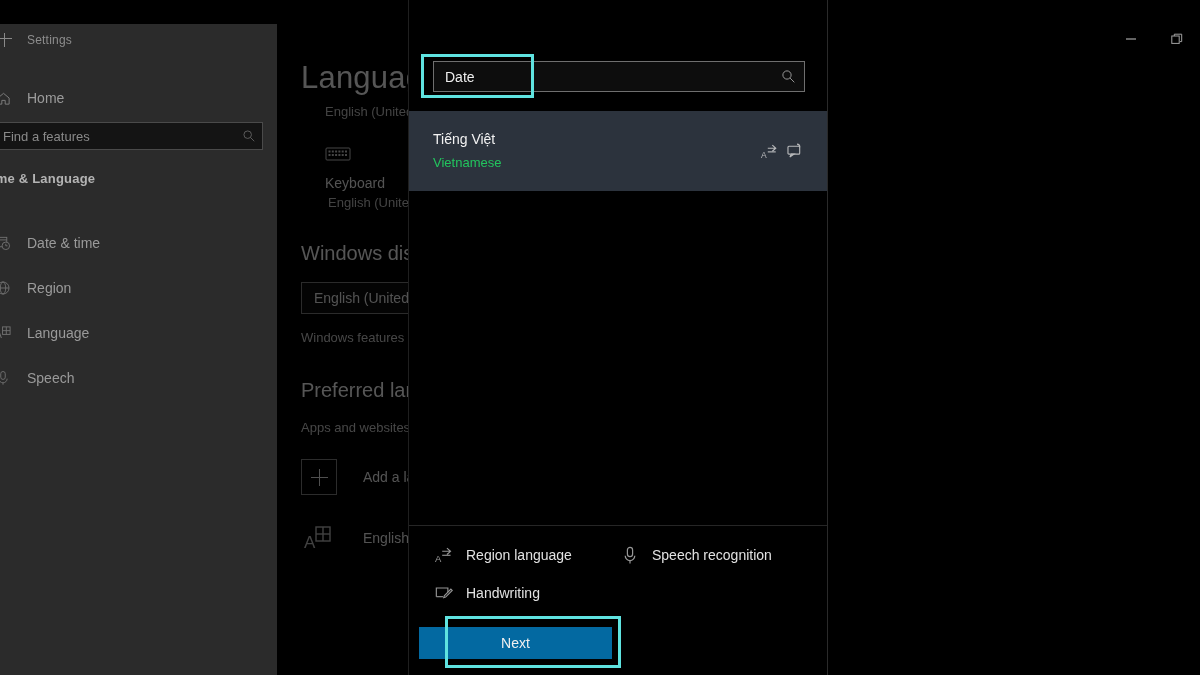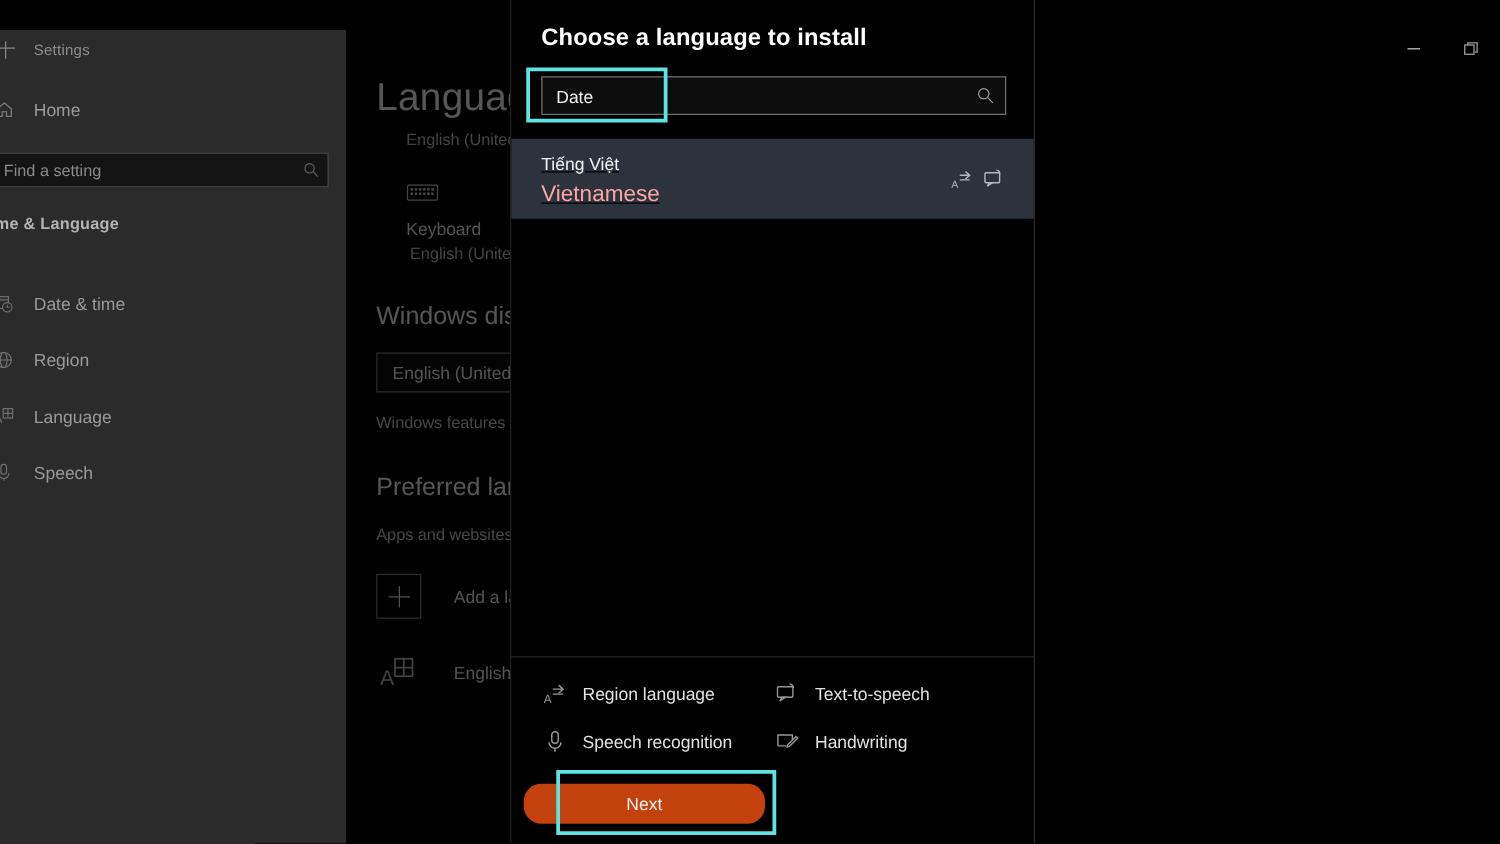--- a/index.html
+++ b/index.html
@@ -68,21 +68,21 @@
     color: #8d8d8d;
     margin-left: 11px;
     letter-spacing: .2px;
   }
 
   .home-row {
     position: absolute;
     left: 0; top: 56px;
     width: 277px; height: 26px;
     display: flex;
-    align-items: flex-start;
+    align-items: flex-end;
   }
   .nav-ico {
     width: 22px;
     display: flex;
     justify-content: center;
     align-items: center;
     opacity: .62;
     flex: 0 0 auto;
   }
   .home-row .nav-label {
@@ -307,36 +307,35 @@
     color: #efefef;
   }
   .dlg-search .ds-ico { opacity: .75; }
 
   .result-list {
     position: absolute;
     left: 0; top: 111px;
     width: 418px;
   }
   .result-row {
-    height: 64px;
+    height: 80px;
     background: #2c333d;
     display: flex;
     align-items: center;
     padding: 0 22px 0 24px;
-    text-decoration: underline;
   }
   .result-texts { flex: 1; }
   .result-native {
     font-size: 14px;
     color: #f2f2f2;
     line-height: 19px;
   }
   .result-english {
-    font-size: 18px;
-    color: #fca5a5;
+    font-size: 13px;
+    color: #22c55e;
     line-height: 18px;
     margin-top: 5px;
   }
   .result-icons {
     display: flex;
     align-items: center;
     gap: 9px;
     opacity: .82;
   }
 
@@ -371,27 +370,26 @@
   .dlg-buttons {
     position: absolute;
     left: 0; top: 627px;
     width: 418px;
     display: flex;
     padding-left: 10px;
     gap: 7px;
   }
   .dlg-btn {
     width: 193px; height: 32px;
-    background: #c2410c;
+    background: #0369a1;
     display: flex;
     align-items: center;
     justify-content: center;
     font-size: 14px;
     color: #f0f0f0;
-    border-radius: 14px;
   }
 
   
   .anno {
     position: absolute;
     border: 3px solid #5fe3e0;
     pointer-events: none;
   }
   .anno.search-box { left: 421px; top: 54px;  width: 113px; height: 44px; }
   .anno.next-box   { left: 445px; top: 616px; width: 176px; height: 52px; }
@@ -415,21 +413,21 @@
       <div class="home-row">
         <span class="nav-ico">
           <svg width="15" height="15" viewBox="0 0 16 16">
               <path d="M2 7.5L8 2.5l6 5V14H9.8v-4H6.2v4H2z" fill="none" stroke="#b4b4b4" stroke-width="1"></path>
             </svg>
         </span>
         <span class="nav-label">Home</span>
       </div>
 
       <div class="find-setting">
-        <span class="fs-text">Find a setting</span>
+        <span class="fs-text">Find a features</span>
         <span class="fs-ico">
           <svg width="14" height="14" viewBox="0 0 16 16">
               <circle cx="6.5" cy="6.5" r="4.3" fill="none" stroke="#9a9a9a" stroke-width="1"></circle>
               <line x1="9.8" y1="9.8" x2="14" y2="14" stroke="#9a9a9a" stroke-width="1"></line>
             </svg>
         </span>
       </div>
 
       <div class="nav-group-title">ime &amp; Language</div>
 
@@ -552,21 +550,20 @@
               <path d="M3.3 3V1.2h7.4v7.4H8.9" fill="none" stroke="#d8d8d8" stroke-width="1"></path>
             </svg>
         </div>
       </div>
 
     </div>
   </div>
 
   <div class="dialog">
 
-    <div class="dialog-title">Choose a language to install</div>
 
     <div class="dlg-search">
       <span class="ds-val">Date</span>
       <span class="ds-ico">
         <svg width="15" height="15" viewBox="0 0 16 16">
             <circle cx="6.4" cy="6.4" r="4.4" fill="none" stroke="#cfcfcf" stroke-width="1"></circle>
             <line x1="9.7" y1="9.7" x2="14.2" y2="14.2" stroke="#cfcfcf" stroke-width="1"></line>
           </svg>
       </span>
     </div>
@@ -602,30 +599,20 @@
         <span class="legend-ico">
           <svg width="18" height="18" viewBox="0 0 19 19">
               <text x="0" y="17" font-family="Liberation Sans, sans-serif" font-size="10" fill="#d6d6d6">A</text>
               <path d="M7.6 5.6h8.8M12.6 2.2l3.8 3.4-3.8 3.4" fill="none" stroke="#d6d6d6" stroke-width="1.2"></path>
               <path d="M7.6 9.8h8.8" stroke="#d6d6d6" stroke-width="1.2"></path>
             </svg>
         </span>
         <span class="legend-text">Region language</span>
       </div>
 
-      <div class="legend-item">
-        <span class="legend-ico">
-          <svg width="19" height="18" viewBox="0 0 20 19">
-              <rect x="1" y="3.6" width="13" height="8.8" rx="1" fill="none" stroke="#d6d6d6" stroke-width="1.2"></rect>
-              <path d="M4.8 12.4l-1.7 3.2 4.6-3.2z" fill="none" stroke="#d6d6d6" stroke-width="1.2"></path>
-              <path d="M11.2 1.2a3.5 3.5 0 013.2 3.5" fill="none" stroke="#d6d6d6" stroke-width="1.2"></path>
-            </svg>
-        </span>
-        <span class="legend-text">Text-to-speech</span>
-      </div>
 
       <div class="legend-item">
         <span class="legend-ico">
           <svg width="14" height="19" viewBox="0 0 14 19">
               <rect x="4.4" y="1.4" width="5.2" height="9.2" rx="2.6" fill="none" stroke="#d6d6d6" stroke-width="1.2"></rect>
               <path d="M2.2 9.8a4.8 4.8 0 009.6 0" fill="none" stroke="#d6d6d6" stroke-width="1.2"></path>
               <line x1="7" y1="14.8" x2="7" y2="17.4" stroke="#d6d6d6" stroke-width="1.2"></line>
             </svg>
         </span>
         <span class="legend-text">Speech recognition</span>

